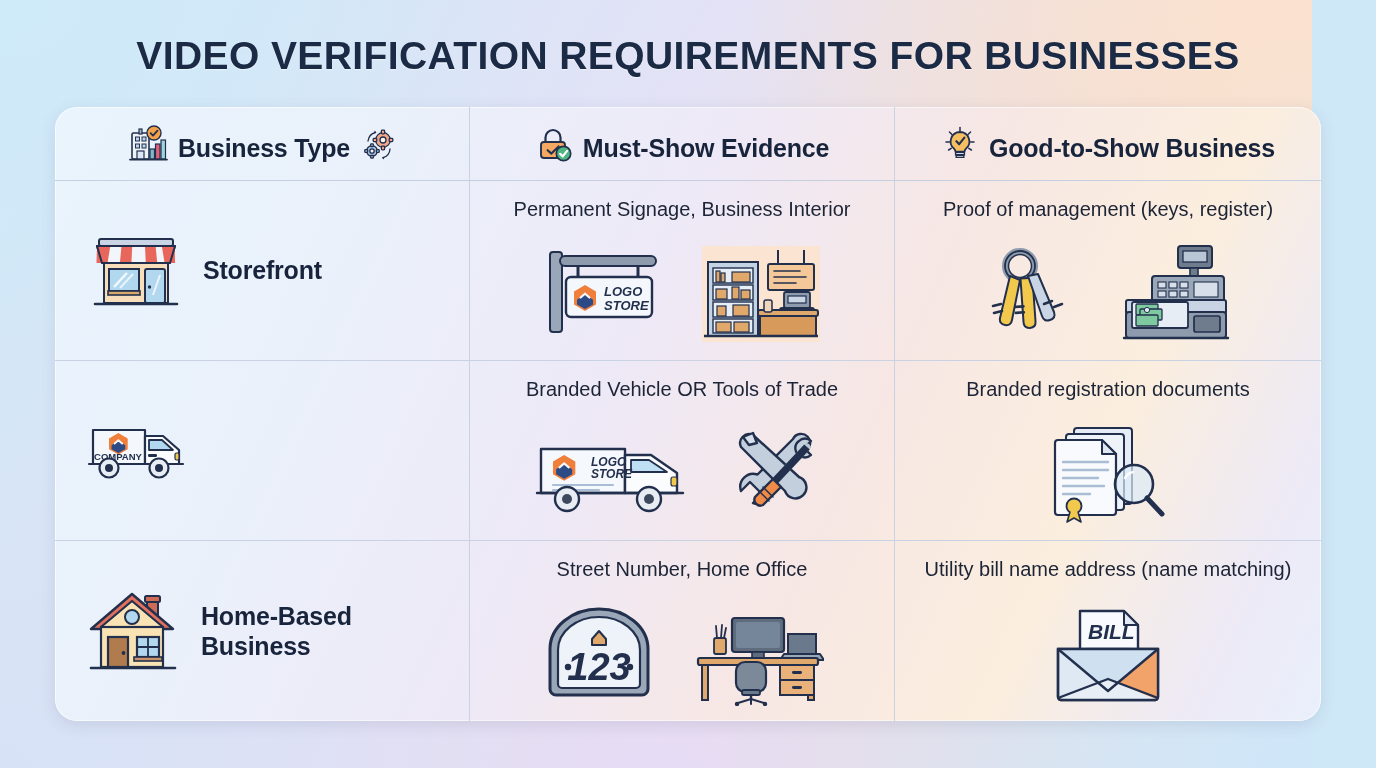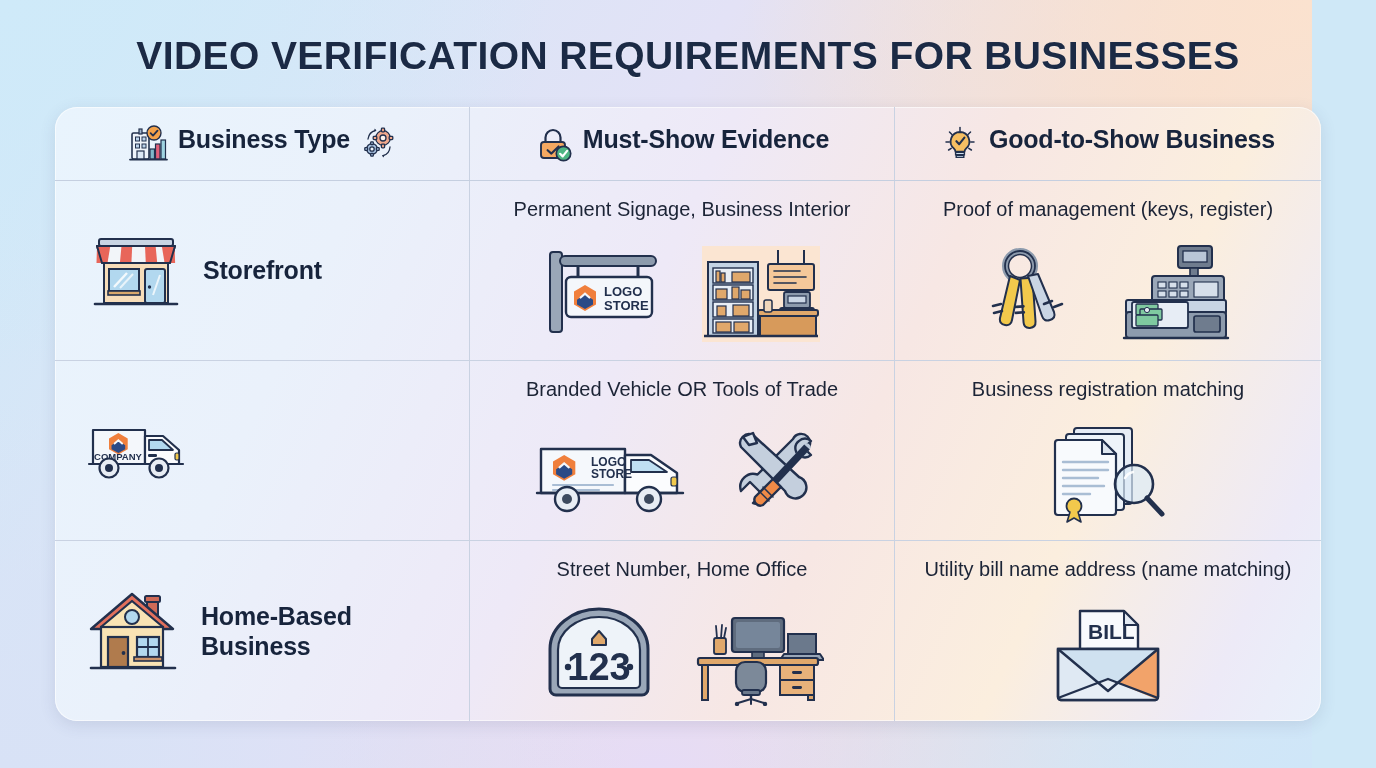--- a/index.html
+++ b/index.html
@@ -82,21 +82,21 @@
     align-items: center;
     justify-content: center;
   }
   .c1 { width: 415px; border-right: 1.5px solid #c9d2e2; }
   .c2 { width: 425px; border-right: 1.5px solid #c9d2e2; }
   .c3 { width: 426px; }
 
   
   .hd {
     display: flex;
-    align-items: flex-start;
+    align-items: flex-end;
     gap: 10px;
     font-size: 25px;
     font-weight: bold;
     color: #17243c;
     letter-spacing: -0.2px;
   }
 
   
   .rowlabel {
     display: flex;
@@ -132,20 +132,21 @@
     line-height: 1.25;
     white-space: nowrap;
   }
   .evi .arts {
     display: flex;
     align-items: center;
     justify-content: center;
     gap: 30px;
     margin-top: 6px;
     flex: 1;
+    font-style: italic;
   }
   svg { display: block; }
 </style>
 </head>
 <body>
 
 <div class="canvas">
 
   <div class="title">VIDEO VERIFICATION REQUIREMENTS FOR BUSINESSES</div>
 
@@ -456,21 +457,21 @@
                     </g>
                   </g>
                 </svg>
               </span>
             </div>
           </div>
         </div>
 
         <div class="cell c3">
           <div class="evi">
-            <div class="cap">Business registration matching</div>
+            <div class="cap">Branded registration documents</div>
             <div class="arts">
               <span>
                 <svg width="124" height="104" viewBox="0 0 124 104">
                   <rect x="28" y="6" width="58" height="76" rx="3" fill="#e6ecf5" stroke="#22304d" stroke-width="2"></rect>
                   <rect x="20" y="12" width="58" height="76" rx="3" fill="#eef3f9" stroke="#22304d" stroke-width="2"></rect>
                   <path d="M12 18 h44 l14 14 v58 a3 3 0 0 1 -3 3 H12 a3 3 0 0 1 -3 -3 V21 a3 3 0 0 1 3 -3 Z" fill="#f8fafd" stroke="#22304d" stroke-width="2.2"></path>
                   <path d="M56 18 v14 h14 Z" fill="#dfe7f1" stroke="#22304d" stroke-width="2" stroke-linejoin="round"></path>
                   <g stroke="#a9bdd4" stroke-width="2.4" stroke-linecap="round">
                     <line x1="17" y1="40" x2="62" y2="40"></line>
                     <line x1="17" y1="48" x2="62" y2="48"></line>

